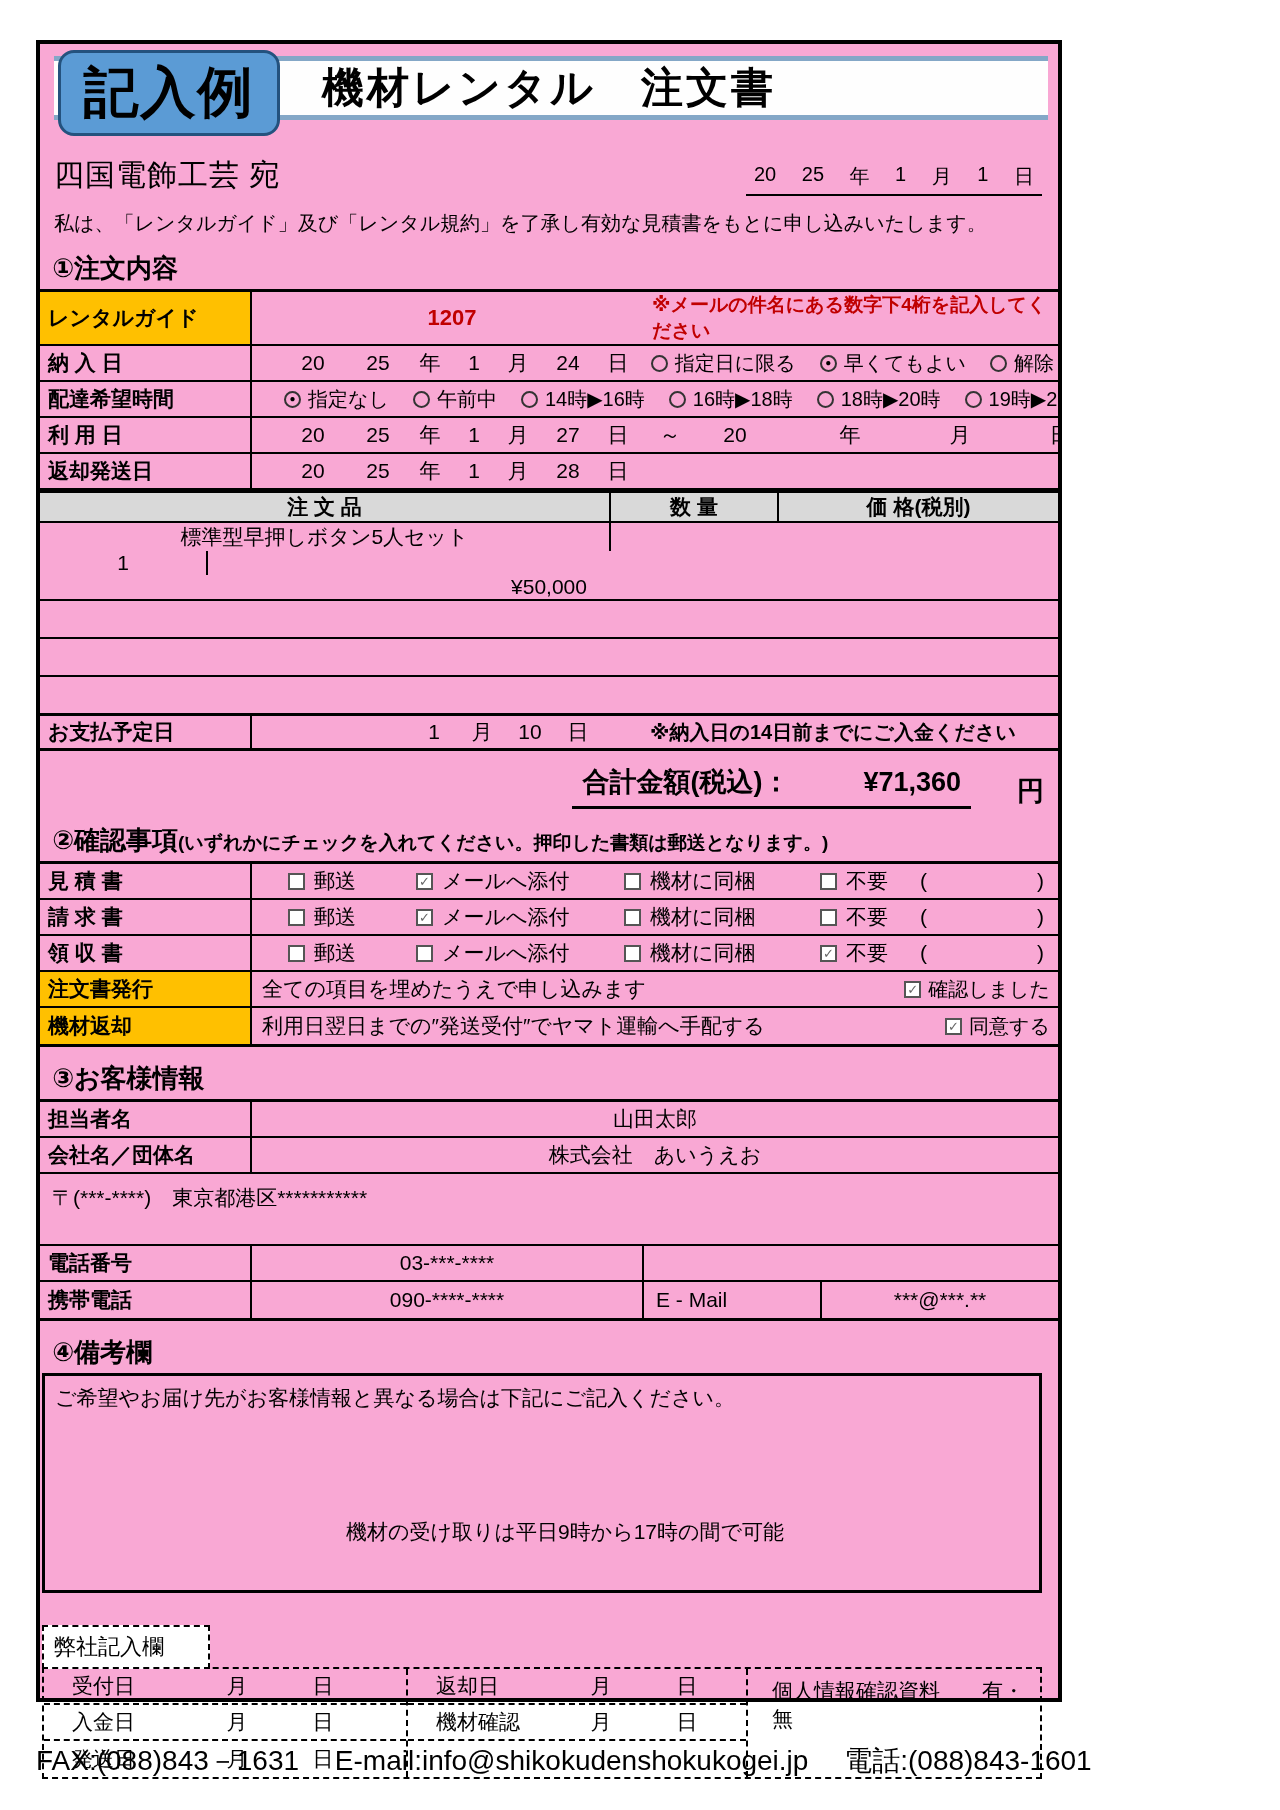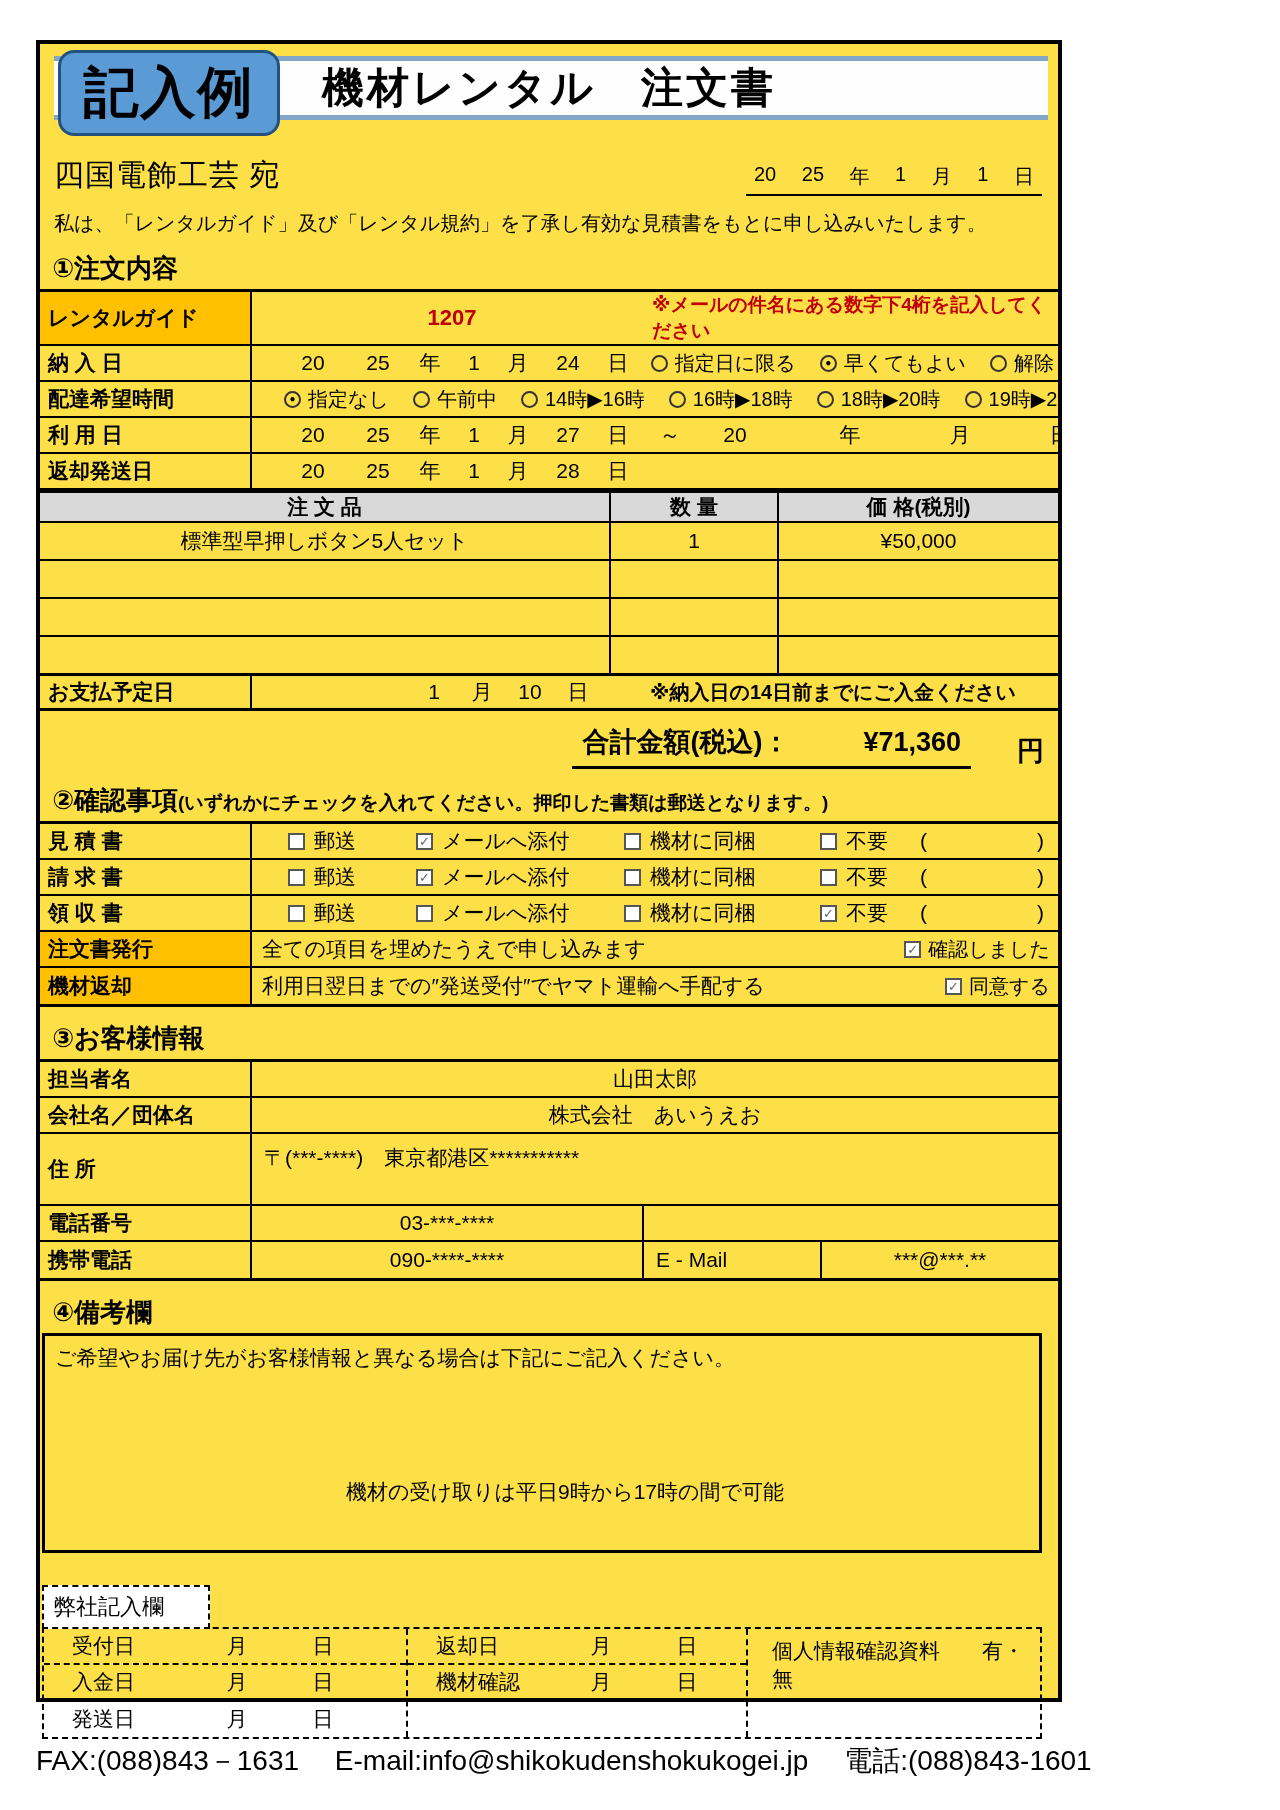--- a/index.html
+++ b/index.html
@@ -1,18 +1,18 @@
 <!DOCTYPE html>
 <html><head>
 <meta charset="utf-8">
 <style>
   * { box-sizing: border-box; margin: 0; padding: 0; }
   body { width: 1280px; height: 1810px; background: #fff; font-family: "Liberation Sans","DejaVu Sans",sans-serif; color:#000; }
   .page { position: relative; width: 1280px; height: 1810px; overflow: hidden; }
-  .form { position: absolute; left: 36px; top: 40px; width: 1026px; height: 1662px; border: 4px solid #000; background: #fde047; }
+  .form { position: absolute; left: 36px; top: 40px; width: 1026px; height: 1662px; border: 4px solid #000; background: #f9a8d4; }
 
   
   .header { position: relative; margin: 12px 10px 0 8px; height: 78px; }
   .title-band { margin-left: 6px; height: 64px; border-top: 5px solid #84A7C7; border-bottom: 5px solid #84A7C7; display: flex; align-items: center; padding-left: 268px; background: #fefefe; }
   .title { font-size: 42px; font-weight: bold; letter-spacing: 3px; white-space: nowrap; }
   .badge { position: absolute; left: 10px; top: -6px; width: 222px; height: 86px; background: #5B9BD5; border: 3px solid #24527e; border-radius: 16px; display: flex; align-items: center; justify-content: center; font-size: 55px; font-weight: bold; letter-spacing: 2px; z-index: 2; }
 
   .addr-row { display: flex; justify-content: space-between; align-items: flex-end; margin: 16px 16px 0 14px; height: 46px; }
   .addressee { font-size: 30px; letter-spacing: 1px; }
   .top-date { width: 296px; border-bottom: 2px solid #000; display: flex; justify-content: space-between; padding: 0 8px 4px 8px; font-size: 20px; }
@@ -42,21 +42,21 @@
   .radio-item { display: flex; align-items: center; gap: 7px; font-size: 20px; }
   .rb { width: 17px; height: 17px; border: 2px solid #333; border-radius: 50%; display: flex; align-items: center; justify-content: center; font-size: 10px; line-height: 1; flex: none; }
 
   .time-group { display: flex; align-items: center; gap: 24px; padding-left: 32px; white-space: nowrap; }
 
   
   .items-head { background: #D9D9D9; font-weight: bold; min-height: 31px; border-top: 3px solid #000; }
   .c-name { width: 571px; flex:none; border-right: 2px solid #000; display: flex; align-items: center; justify-content: center; }
   .c-qty { width: 168px; flex:none; border-right: 2px solid #000; display: flex; align-items: center; justify-content: center; }
   .c-price { flex: 1; display: flex; align-items: center; justify-content: center; }
-  .item-row { min-height: 38px; }
+  .item-row { min-height: 38px; flex-direction: column; }
   .ship-row { min-height: 33px; }
   .pay-row { min-height: 33px; border-top: 1px solid #000; }
   .c-paydate { width: 398px; flex:none; display: flex; align-items: center; justify-content: center; padding-left: 110px; }
   .c-paydate span { display: inline-block; width: 48px; text-align: center; }
   .c-paynote { flex: 1; display: flex; align-items: center; font-weight: bold; font-size: 20px; }
 
   .total-line { display: flex; align-items: flex-end; margin: 10px 14px 0 0; height: 48px; justify-content: flex-end; font-weight: bold; }
   .total-underline { display: flex; align-items: baseline; border-bottom: 3px solid #000; padding: 0 10px 6px 10px; }
   .total-label { font-size: 27px; }
   .total-value { font-size: 27px; margin-left: 74px; }
@@ -380,21 +380,20 @@
     <div class="boxed">
       <div class="trow">
         <div class="lblcell">担当者名</div>
         <div class="v-center">山田太郎</div>
       </div>
       <div class="trow">
         <div class="lblcell">会社名／団体名</div>
         <div class="v-center">株式会社　あいうえお</div>
       </div>
       <div class="trow addr-trow">
-        <div class="lblcell">住 所</div>
         <div class="addr-cell">〒(***-****)　東京都港区***********</div>
       </div>
       <div class="trow">
         <div class="lblcell">電話番号</div>
         <div class="c-phone">03-***-****</div>
         <div class="content"></div>
       </div>
       <div class="trow">
         <div class="lblcell">携帯電話</div>
         <div class="c-phone">090-****-****</div>

